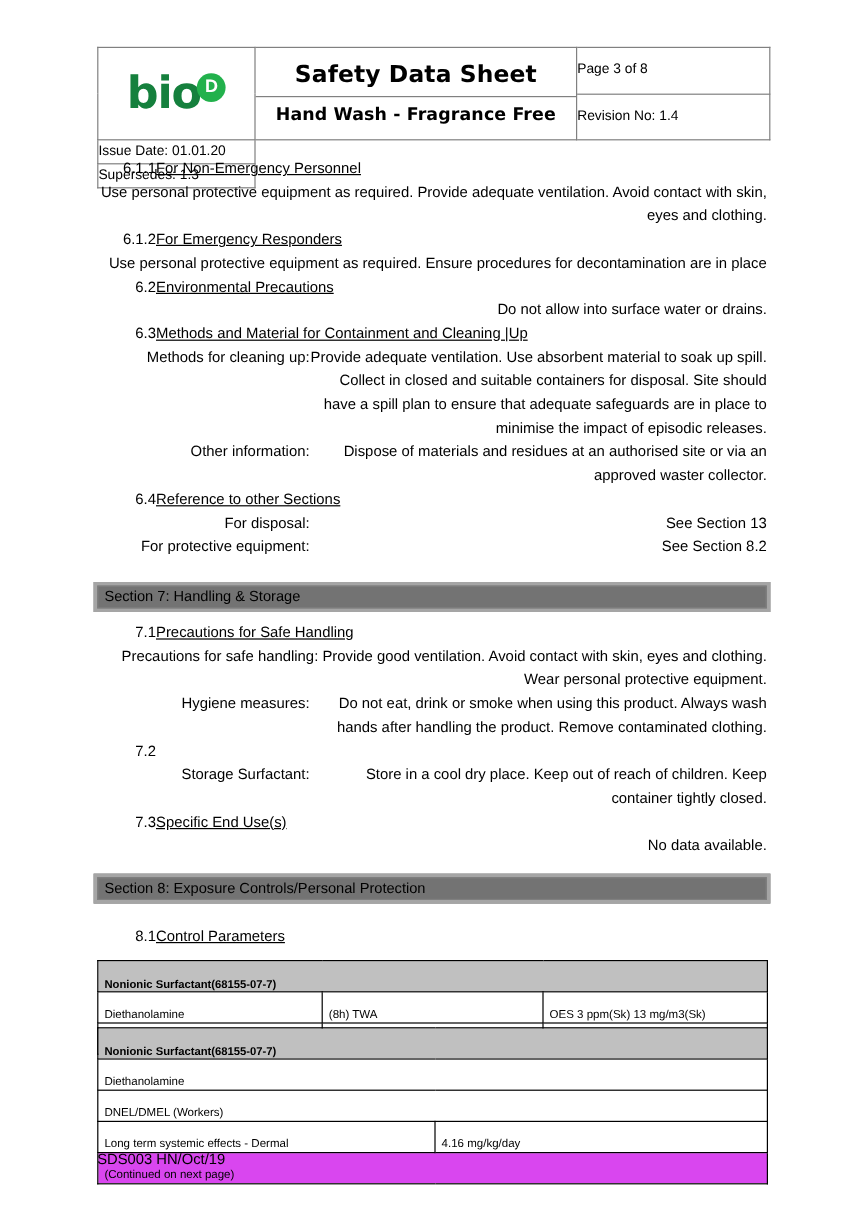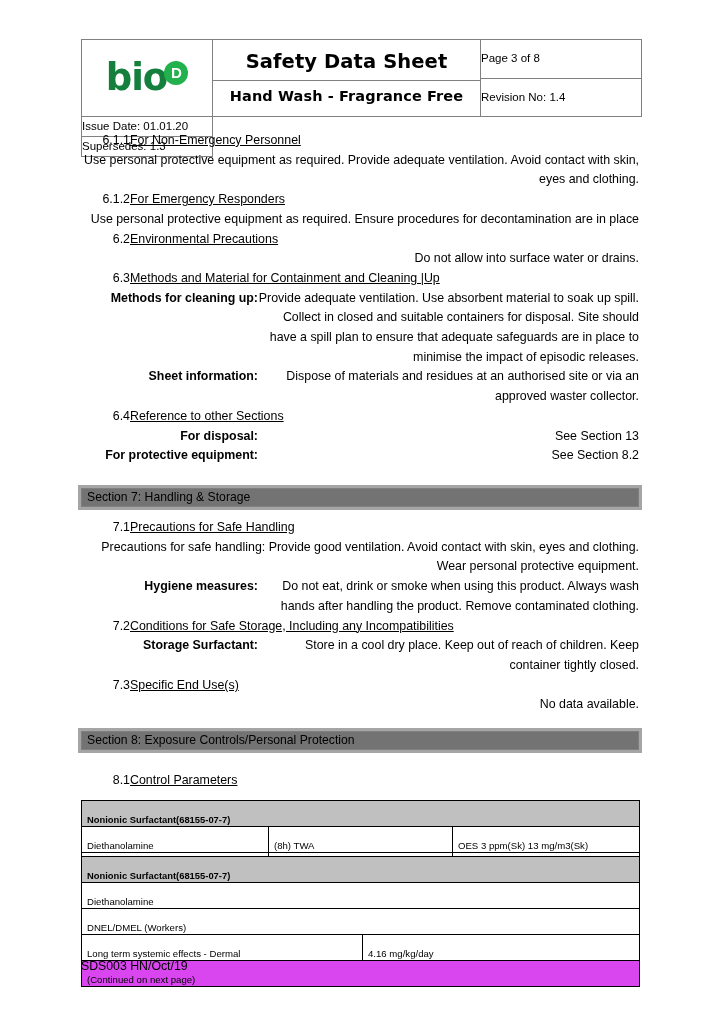--- a/index.html
+++ b/index.html
@@ -106,21 +106,21 @@
   }
   .row { display: flex; align-items: flex-start; }
   .num { width: 49px; flex: none; }
   .num-ind { width: 49px; flex: none; }
   .ul { text-decoration: underline; }
 
   .p-ind { margin-left: 49px; }
   .p-full { margin-left: 0; }
 
   .two-col { display: flex; align-items: flex-start; }
-  .tc-label { width: 177px; flex: none; font-weight: bold; }
+  .tc-label { width: 177px; flex: none; }
   .tc-val { flex: 1; }
 
   .flow { margin: 0; }
   .secbar-wrap {
     position: absolute;
     left: 78px;
     width: 564px;
     height: 25px;
     box-sizing: border-box;
     border: 3px solid #a5a5a5;
@@ -230,21 +230,21 @@
 
     <div class="row">
       <span class="num">6.3</span>
       <span class="ul">Methods and Material for Containment and Cleaning |Up</span>
     </div>
     <div class="two-col">
       <span class="tc-label">Methods for cleaning up:</span>
       <span class="tc-val">Provide adequate ventilation.    Use absorbent material to soak up spill.  Collect in closed and suitable containers for disposal.   Site should have a spill plan to ensure that adequate safeguards are in place to minimise the impact of episodic releases.</span>
     </div>
     <div class="two-col">
-      <span class="tc-label">Sheet information:</span>
+      <span class="tc-label">Other information:</span>
       <span class="tc-val">Dispose of materials and residues at an authorised site or via an approved waster collector.</span>
     </div>
 
     <div class="row">
       <span class="num">6.4</span>
       <span class="ul">Reference to other Sections</span>
     </div>
     <div class="two-col">
       <span class="tc-label">For disposal:</span>
       <span class="tc-val">See Section 13</span>
@@ -265,21 +265,20 @@
       <span class="ul">Precautions for Safe Handling</span>
     </div>
     <p class="flow p-full">Precautions for safe handling:   Provide good ventilation.   Avoid contact with skin, eyes and clothing.  Wear personal protective equipment.</p>
     <div class="two-col">
       <span class="tc-label">Hygiene measures:</span>
       <span class="tc-val">Do not eat, drink or smoke when using this product.   Always wash hands after handling the product.   Remove contaminated clothing.</span>
     </div>
 
     <div class="row">
       <span class="num">7.2</span>
-      <span class="ul">Conditions for Safe Storage, Including any Incompatibilities</span>
     </div>
     <div class="two-col">
       <span class="tc-label">Storage Surfactant:</span>
       <span class="tc-val">Store in a cool dry place.   Keep out of reach of children.  Keep container tightly closed.</span>
     </div>
 
     <div class="row">
       <span class="num">7.3</span>
       <span class="ul">Specific End Use(s)</span>
     </div>

